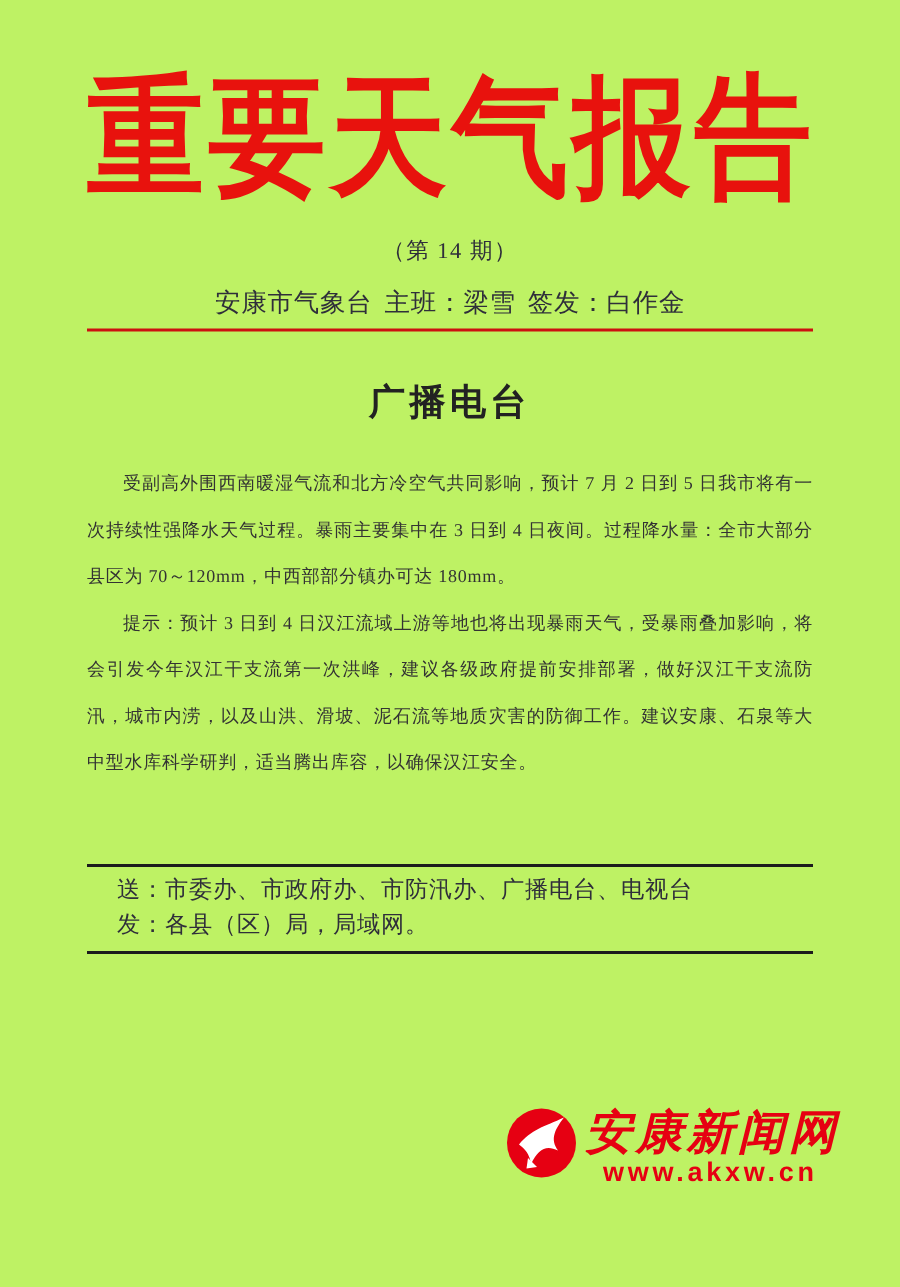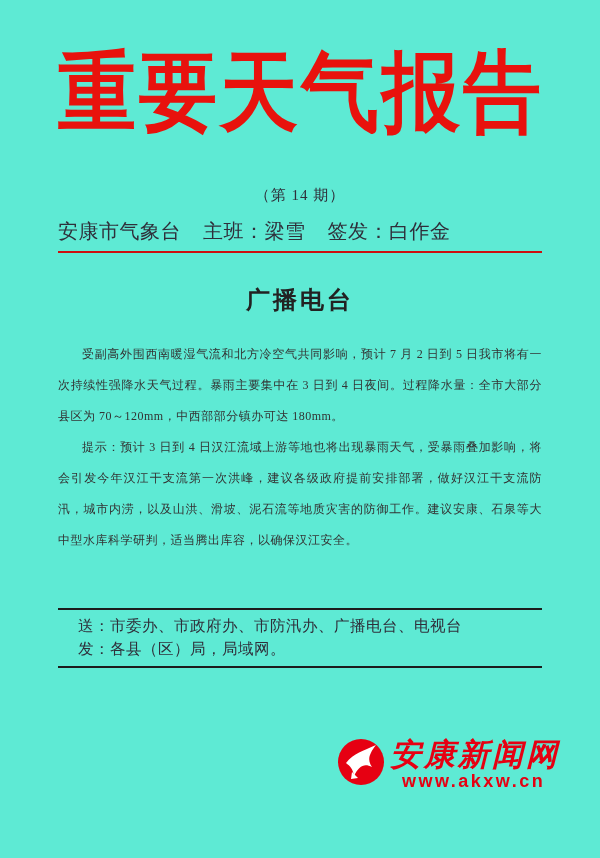--- a/index.html
+++ b/index.html
@@ -1,53 +1,54 @@
 <!DOCTYPE html>
 <html><head>
 <meta charset="utf-8">
 <style>
   html, body { margin: 0; padding: 0; background: #ffffff; }
   .page {
     position: relative;
     width: 600px;
     height: 858px;
     margin: 0 auto;
-    background: #5eead4;
+    background: #bef264;
     overflow: hidden;
     font-family: "Liberation Serif", "DejaVu Serif", serif;
     color: #333333;
   }
   .content { padding: 0 58px; }
 
   .report-title {
     margin-top: 42px;
     text-align: center;
     color: #e8120d;
     font-weight: bold;
     font-size: 78px;
     line-height: 1.15;
     letter-spacing: 3px;
     white-space: nowrap;
     transform: scaleY(1.12);
     transform-origin: top center;
   }
 
   .issue-number {
-    margin-top: 54px;
+    margin-top: 26px;
     text-align: center;
     font-size: 15px;
     color: #2f2f3a;
     letter-spacing: 1px;
   }
 
   .issuer-row {
     margin-top: 13px;
     display: flex;
-    column-gap: 22px;
-    font-size: 20px;
+    justify-content: center;
+    column-gap: 8px;
+    font-size: 17px;
     color: #2f2f3a;
     white-space: nowrap;
   }
   .issuer-row span { letter-spacing: 0.5px; }
 
   .red-rule {
     margin-top: 6px;
     height: 2px;
     background: #cc1010;
   }

